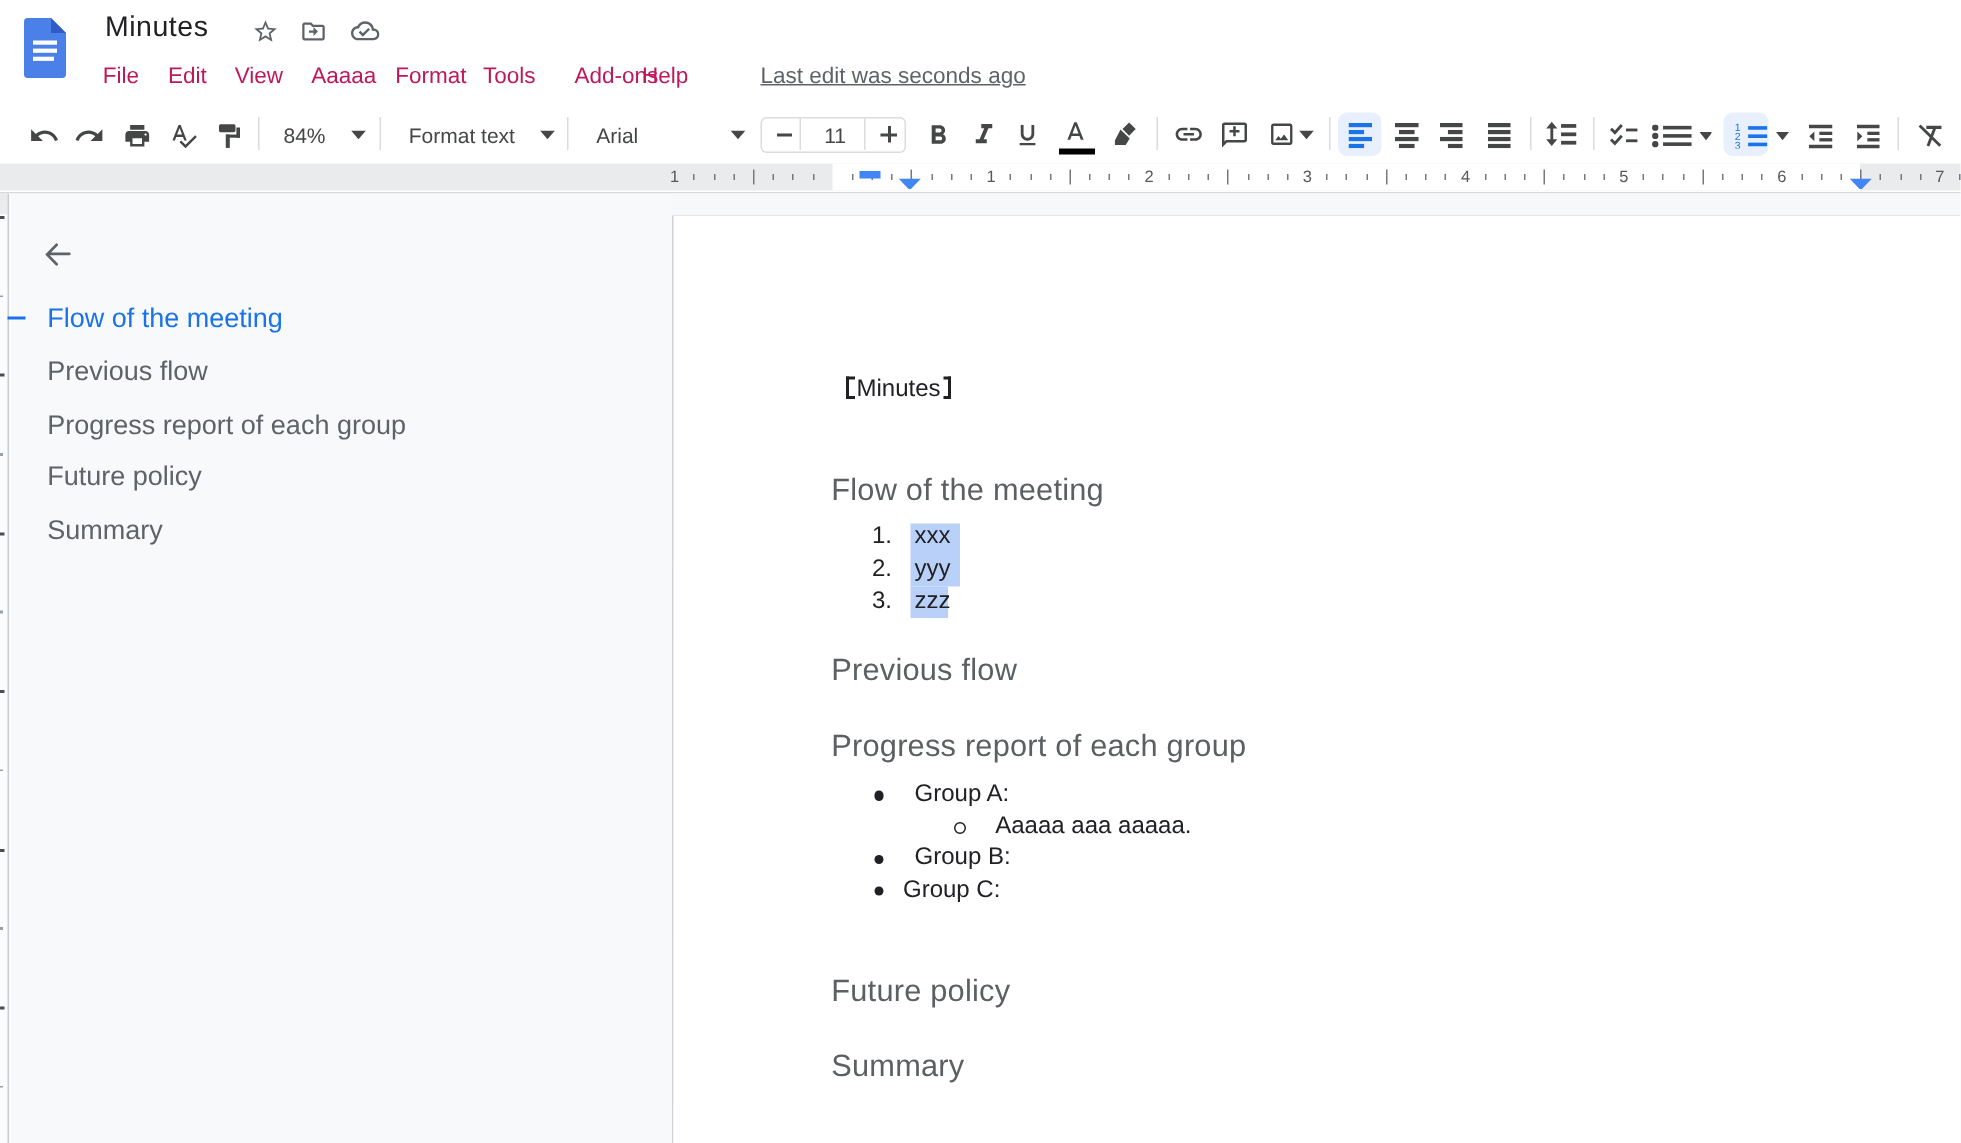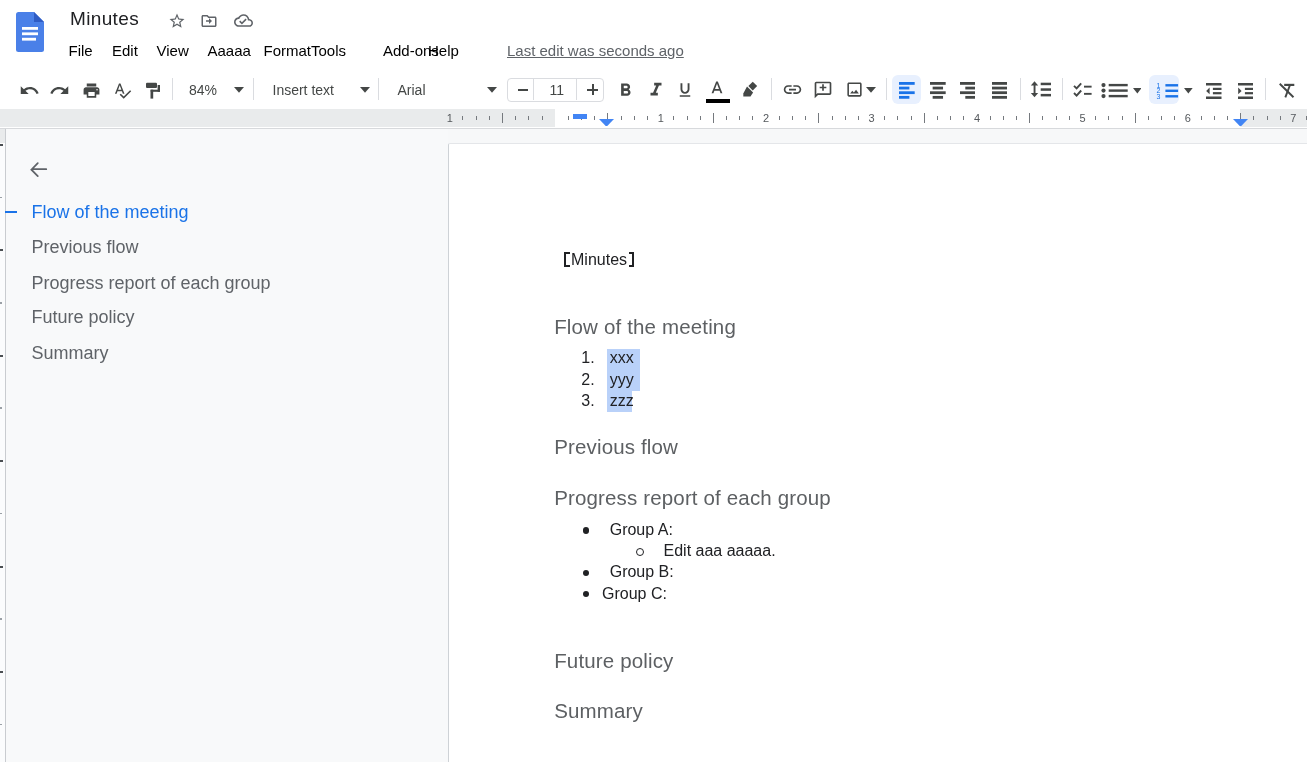--- a/index.html
+++ b/index.html
@@ -1,19 +1,19 @@
 <!DOCTYPE html>
 <html><head><meta charset="utf-8"><style>
 html,body{margin:0;padding:0;}
 body{width:1307px;height:762px;overflow:hidden;position:relative;background:#fff;
  font-family:"Liberation Sans",sans-serif;-webkit-font-smoothing:antialiased;}
 .abs{position:absolute;}
 .sep{position:absolute;width:1px;height:22px;top:78px;background:#dadce0;}
 .num{position:absolute;top:112px;font-size:11px;color:#54585c;line-height:13px;}
-.mi{position:absolute;top:43px;font-size:15px;color:#000000;line-height:16px;}
+.mi{position:absolute;top:43px;font-size:15px;color:#be185d;line-height:16px;}
 .oi{position:absolute;left:31.5px;font-size:18px;color:#5f6368;line-height:20px;white-space:nowrap;}
 .h2{position:absolute;font-size:20.5px;color:#5d6063;line-height:24px;white-space:nowrap;letter-spacing:0.15px;}
 .bt{position:absolute;font-size:16px;color:#202124;line-height:21px;white-space:nowrap;}
 .tbt{position:absolute;font-size:14px;color:#444746;line-height:18px;top:81px;}
 </style></head><body>
 <svg class="abs" style="left:15.5px;top:11.5px" width="28" height="40" viewBox="0 0 28 40">
 <path d="M2.5 0 L18 0 L28 10 L28 37.5 Q28 40 25.5 40 L2.5 40 Q0 40 0 37.5 L0 2.5 Q0 0 2.5 0 Z" fill="#4a80e8"></path>
 <path d="M18 0 L28 10 L18 10 Z" fill="#2f5cc4"></path>
 <rect x="6" y="15" width="16" height="2.8" fill="#fff"></rect>
 <rect x="6" y="20.4" width="16" height="2.8" fill="#fff"></rect>
@@ -27,21 +27,21 @@
     <path d="M20 6h-8l-2-2H4c-1.1 0-2 .9-2 2v12c0 1.1.9 2 2 2h16c1.1 0 2-.9 2-2V8c0-1.1-.9-2-2-2zm0 12H4V6h5.17l2 2H20v10zm-8.01-2l4-4-4-4v3h-4v2h4v3z" fill="#5f6368"></path>
   </svg>
 <svg class="abs" style="left:234px;top:11px" width="19" height="19" viewBox="0 0 24 24">
     <path d="M19.35 10.04C18.67 6.59 15.64 4 12 4 9.11 4 6.6 5.64 5.35 8.04 2.34 8.36 0 10.91 0 14c0 3.31 2.69 6 6 6h13c2.76 0 5-2.24 5-5 0-2.64-2.05-4.78-4.65-4.96zM19 18H6c-2.21 0-4-1.79-4-4s1.79-4 4-4h.71C7.37 7.69 9.48 6 12 6c3.04 0 5.5 2.46 5.5 5.5v.5H19c1.66 0 3 1.34 3 3s-1.34 3-3 3zm-9-3.82l-2.09-2.09L6.5 13.5 10 17l6.01-6.01-1.41-1.41z" fill="#5f6368"></path>
   </svg>
 <span class="mi" style="left:68.5px;">File</span>
 <span class="mi" style="left:112px;">Edit</span>
 <span class="mi" style="left:156.5px;">View</span>
 <span class="mi" style="left:207.5px;">Aaaaa</span>
 <span class="mi" style="left:263.5px;">Format</span>
-<span class="mi" style="left:311px;">Tools</span>
+<span class="mi" style="left:322px;">Tools</span>
 <span class="mi" style="left:383px;">Add-ons</span>
 <span class="mi" style="left:428px;">Help</span>
 <span class="mi" style="left:507px;color:#5f6368;text-decoration:underline;">Last edit was seconds ago</span>
 <svg class="abs" style="left:19px;top:79.8px" width="21" height="21" viewBox="0 0 24 24">
     <path d="M12.5 8c-2.65 0-5.05.99-6.9 2.6L2 7v9h9l-3.62-3.62c1.39-1.16 3.16-1.88 5.12-1.88 3.54 0 6.55 2.31 7.6 5.5l2.37-.78C21.08 11.03 17.15 8 12.5 8z" fill="#444746"></path>
   </svg>
 <svg class="abs" style="left:48.5px;top:79.8px" width="21" height="21" viewBox="0 0 24 24">
     <path d="M18.4 10.6C16.55 8.99 14.15 8 11.5 8c-4.65 0-8.58 3.03-9.96 7.22L3.9 16c1.05-3.19 4.05-5.5 7.6-5.5 1.95 0 3.73.72 5.12 1.88L13 16h9V7l-3.6 3.6z" fill="#444746"></path>
   </svg>
 <svg class="abs" style="left:81.5px;top:80.5px" width="19" height="19" viewBox="0 0 24 24">
@@ -55,21 +55,21 @@
 <rect x="12.6" y="3" width="2.4" height="6.8" fill="#444746"></rect>
 <rect x="5.7" y="7.7" width="9.3" height="2.1" fill="#444746"></rect>
 <rect x="5.5" y="7.7" width="2.7" height="8.9" fill="#444746"></rect>
 </svg>
 <div class="sep" style="left:172px;"></div>
 <span class="tbt" style="left:189px;">84%</span>
 <svg class="abs" style="left:233.5px;top:87.4px" width="10" height="5.8" viewBox="0 0 10 5.8">
     <path d="M0 0 L10 0 L5.0 5.8 Z" fill="#444746"></path>
   </svg>
 <div class="sep" style="left:252.5px;"></div>
-<span class="tbt" style="left:272.5px;">Insert text</span>
+<span class="tbt" style="left:272.5px;">Format text</span>
 <svg class="abs" style="left:360px;top:87.4px" width="10" height="5.8" viewBox="0 0 10 5.8">
     <path d="M0 0 L10 0 L5.0 5.8 Z" fill="#444746"></path>
   </svg>
 <div class="sep" style="left:378px;"></div>
 <span class="tbt" style="left:397.5px;">Arial</span>
 <svg class="abs" style="left:486.5px;top:87.4px" width="10" height="5.8" viewBox="0 0 10 5.8">
     <path d="M0 0 L10 0 L5.0 5.8 Z" fill="#444746"></path>
   </svg>
 <div class="abs" style="left:506.5px;top:77.5px;width:95px;height:22px;border:1px solid #dadce0;border-radius:4px;background:#fff;"></div>
 <div class="abs" style="left:517.5px;top:88.5px;width:10px;height:2px;background:#444746;"></div>
@@ -310,12 +310,12 @@
 <div class="bt" style="left:609.7px;top:368.5px;">yyy</div>
 <div class="bt" style="left:581.3px;top:389.7px;">3.</div>
 <div class="bt" style="left:609.7px;top:389.7px;">zzz</div>
 <div class="abs" style="left:582.8px;top:527.2px;width:6.4px;height:6.4px;border-radius:50%;background:#202124;"></div>
 <div class="bt" style="left:609.7px;top:518.9px;">Group A:</div>
 <div class="abs" style="left:582.8px;top:569.6px;width:6.4px;height:6.4px;border-radius:50%;background:#202124;"></div>
 <div class="bt" style="left:609.7px;top:561.3px;">Group B:</div>
 <div class="abs" style="left:582.8px;top:590.8px;width:6.4px;height:6.4px;border-radius:50%;background:#202124;"></div>
 <div class="bt" style="left:602px;top:582.5px;">Group C:</div>
 <div class="abs" style="left:636.3px;top:547.7px;width:8px;height:8px;border-radius:50%;border:1.4px solid #202124;box-sizing:border-box;"></div>
-<div class="bt" style="left:663.5px;top:540.1px;">Edit aaa aaaaa.</div>
+<div class="bt" style="left:663.5px;top:540.1px;">Aaaaa aaa aaaaa.</div>
 </body></html>

